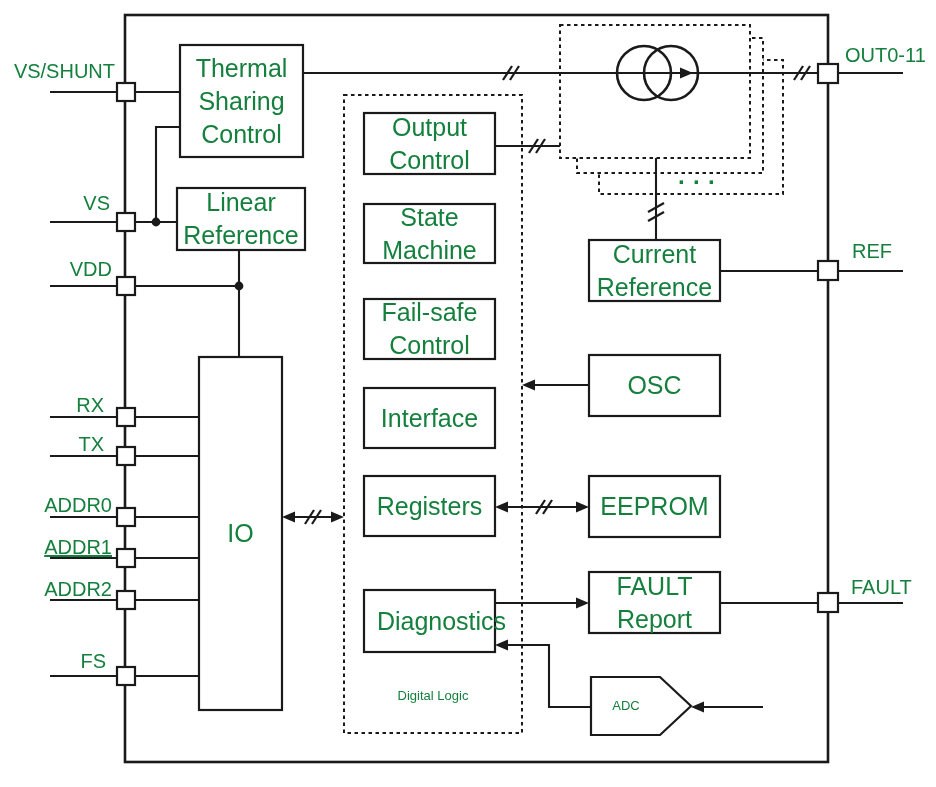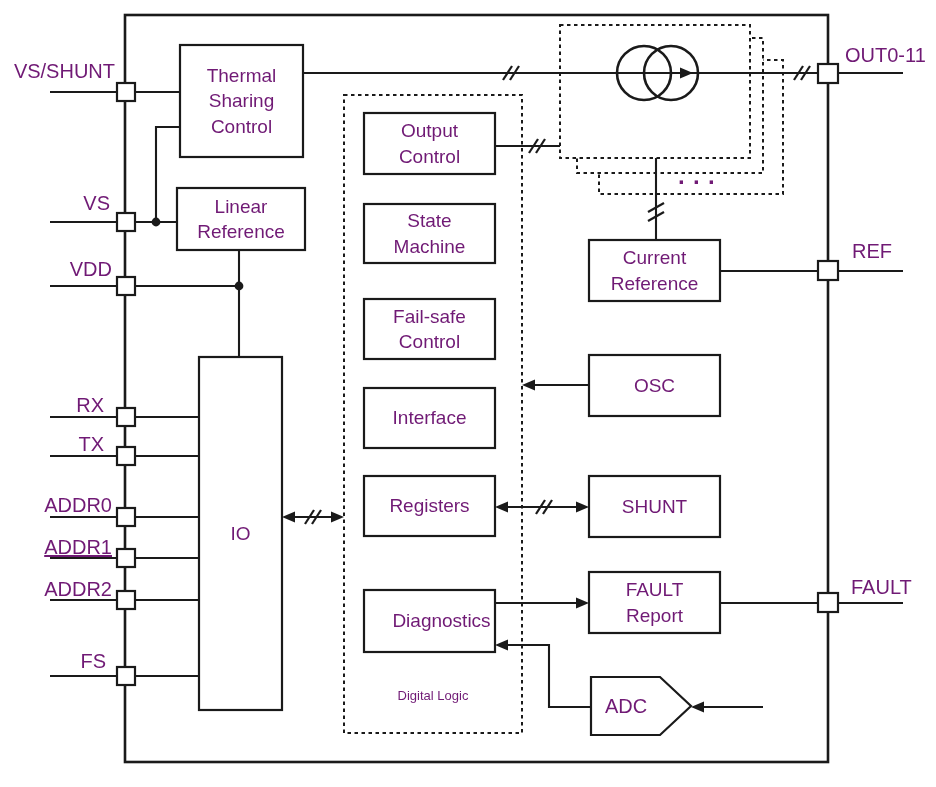--- a/index.html
+++ b/index.html
@@ -1,32 +1,32 @@
 <!DOCTYPE html>
 <html><head>
 <meta charset="utf-8">
 <style>
   html,body{margin:0;padding:0;background:#ffffff;}
   #stage{
     position:relative;width:936px;height:787px;background:#ffffff;
-    font-family:"Liberation Sans","DejaVu Sans",sans-serif;color:#701a75;
+    font-family:"Liberation Sans","DejaVu Sans",sans-serif;color:#15803d;
     overflow:hidden;
   }
   #wires{position:absolute;left:0;top:0;}
   .blocklabel{
     position:absolute;display:flex;align-items:center;justify-content:center;
-    text-align:center;font-size:19px;line-height:1.32;white-space:pre-line;
+    text-align:center;font-size:25px;line-height:1.32;white-space:pre-line;
     pointer-events:none;
   }
   .pinlabel{
     position:absolute;font-size:20px;line-height:1.0;white-space:nowrap;
     pointer-events:none;
   }
   .pinlabel.right-align{text-align:right;}
-  .small{font-size:20px;}
+  .small{font-size:13px;}
   .ellipsis{
     position:absolute;font-size:24px;font-weight:bold;letter-spacing:7px;
     line-height:1;pointer-events:none;
   }
   .dl-caption{
     position:absolute;font-size:13px;text-align:center;pointer-events:none;
   }
 </style>
 </head>
 <body>
@@ -191,20 +191,20 @@
 Machine</div>
   <div class="blocklabel" style="left:364px;top:299px;width:131px;height:60px;">Fail-safe
 Control</div>
   <div class="blocklabel" style="left:364px;top:388px;width:131px;height:60px;">Interface</div>
   <div class="blocklabel" style="left:364px;top:476px;width:131px;height:60px;">Registers</div>
   <div class="blocklabel" style="left:364px;top:590px;width:131px;height:62px;padding-left:12px;">Diagnostics</div>
   <div class="dl-caption" style="left:344px;top:688px;width:178px;">Digital Logic</div>
   <div class="blocklabel" style="left:589px;top:240px;width:131px;height:61px;">Current
 Reference</div>
   <div class="blocklabel" style="left:589px;top:355px;width:131px;height:61px;">OSC</div>
-  <div class="blocklabel" style="left:589px;top:476px;width:131px;height:61px;">SHUNT</div>
+  <div class="blocklabel" style="left:589px;top:476px;width:131px;height:61px;">EEPROM</div>
   <div class="blocklabel" style="left:589px;top:572px;width:131px;height:61px;">FAULT
 Report</div>
   <div class="blocklabel small" style="left:591px;top:679px;width:70px;height:54px;">ADC</div>
 
   <div class="ellipsis" style="left:678px;top:170px;">···</div>
 
 </div>
 
 </body></html>

